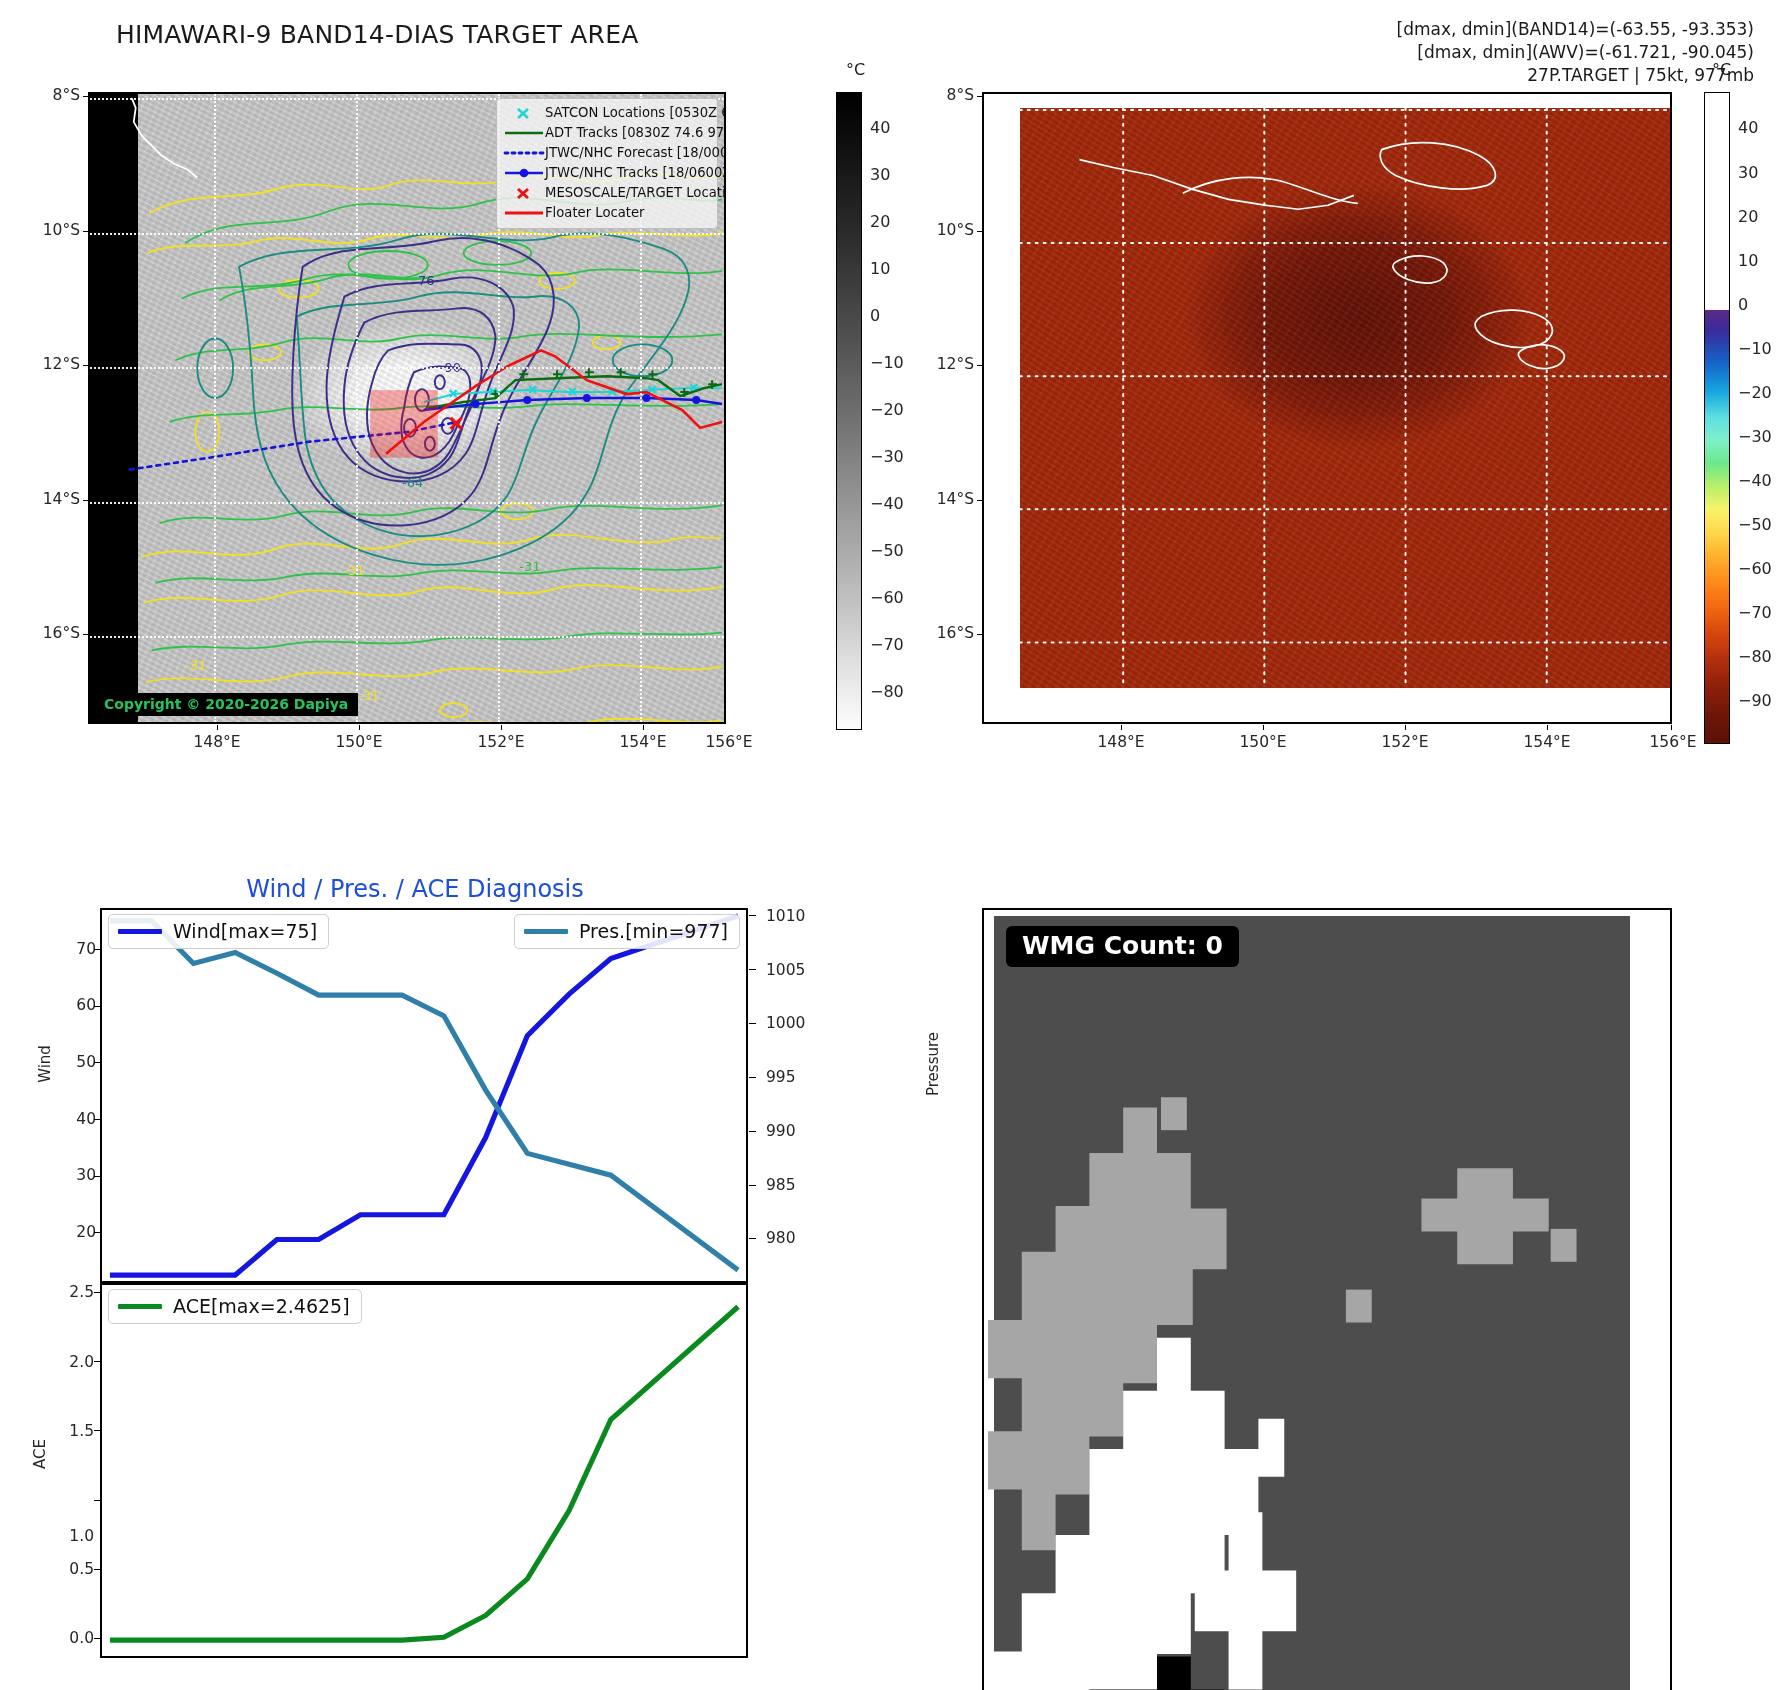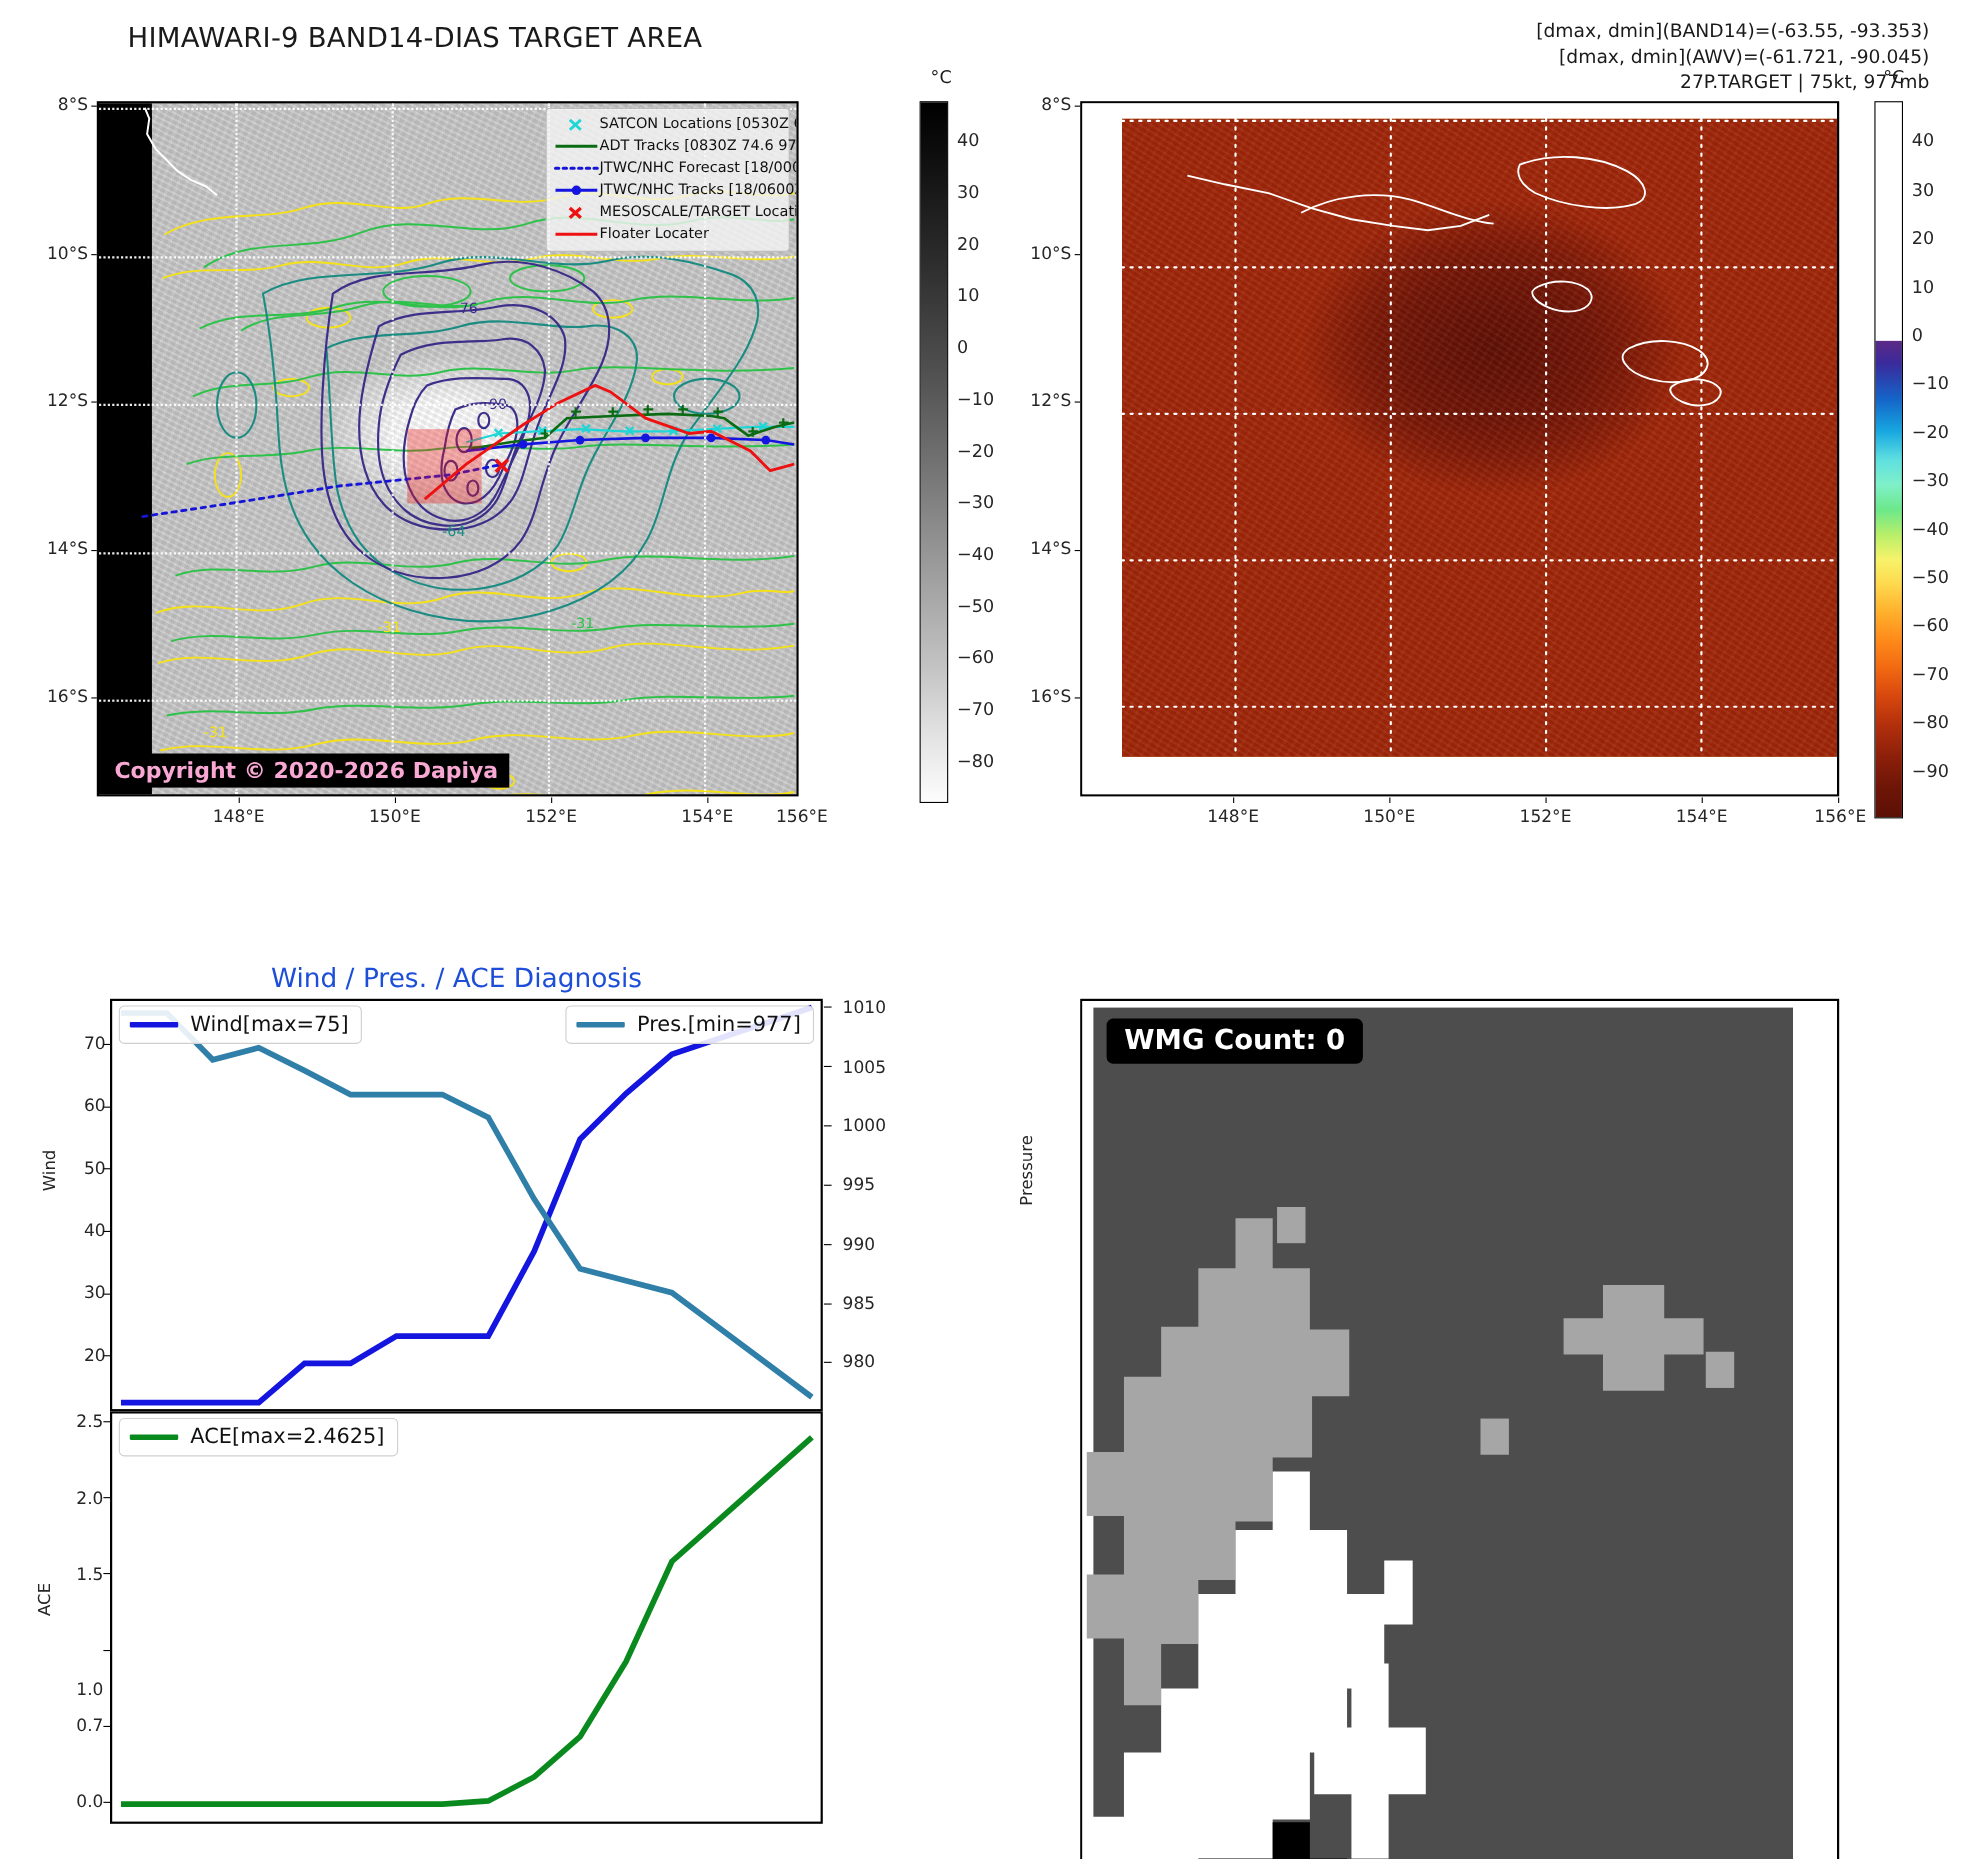--- a/index.html
+++ b/index.html
@@ -60,22 +60,22 @@
     font-size:13.2px; color:#111;
   }
   .leg-row { display:flex; align-items:center; height:20px; white-space:nowrap; }
   .leg-key { width:42px; flex:0 0 42px; text-align:center; position:relative; height:20px;}
   .leg-key svg { position:absolute; left:0; top:0; }
   .leg-txt { line-height:20px; }
 
   
   #copyright {
     position:absolute; left:4px; bottom:6px;
-    background:#000; color:#f9a8d4; font-weight:bold;
-    font-size:20px; padding:3px 10px 4px 10px; white-space:nowrap;
+    background:#000; color:#22c55e; font-weight:bold;
+    font-size:14px; padding:3px 10px 4px 10px; white-space:nowrap;
   }
 
   
   .lat-lbl { position:absolute; right:0; font-size:15.5px; color:#262626; text-align:right; white-space:nowrap;}
   .lon-lbl { position:absolute; font-size:15.5px; color:#262626; text-align:center; white-space:nowrap;}
   .tickmark-b { position:absolute; width:0; height:5px; border-left:1.6px solid #000; }
   .tickmark-l { position:absolute; height:0; width:5px; border-top:1.6px solid #000; }
 
   
   .cbar-wrap { position:absolute; }
@@ -572,21 +572,21 @@
     </div>
   </div>
 </div>
 
 <div>
   <div class="ax-lbl-v" style="left:-10px; top:1445px; width:100px; text-align:center;">ACE</div>
   <div class="ax-tick-txt" style="left:44px; top:1283px; width:50px; text-align:right;">2.5</div>
   <div class="ax-tick-txt" style="left:44px; top:1353px; width:50px; text-align:right;">2.0</div>
   <div class="ax-tick-txt" style="left:44px; top:1422px; width:50px; text-align:right;">1.5</div>
   <div class="ax-tick-txt" style="left:44px; top:1491px; width:50px; text-align:right;margin-top:36px;">1.0</div>
-  <div class="ax-tick-txt" style="left:44px; top:1560px; width:50px; text-align:right;">0.7</div>
+  <div class="ax-tick-txt" style="left:44px; top:1560px; width:50px; text-align:right;">0.5</div>
   <div class="ax-tick-txt" style="left:44px; top:1629px; width:50px; text-align:right;">0.0</div>
   <div class="tk-l" style="left:94px; top:1292px;"></div>
   <div class="tk-l" style="left:94px; top:1361px;"></div>
   <div class="tk-l" style="left:94px; top:1430px;"></div>
   <div class="tk-l" style="left:94px; top:1500px;"></div>
   <div class="tk-l" style="left:94px; top:1569px;"></div>
   <div class="tk-l" style="left:94px; top:1638px;"></div>
 </div>
 
 <div class="panel-frame" id="panel-wmg">

